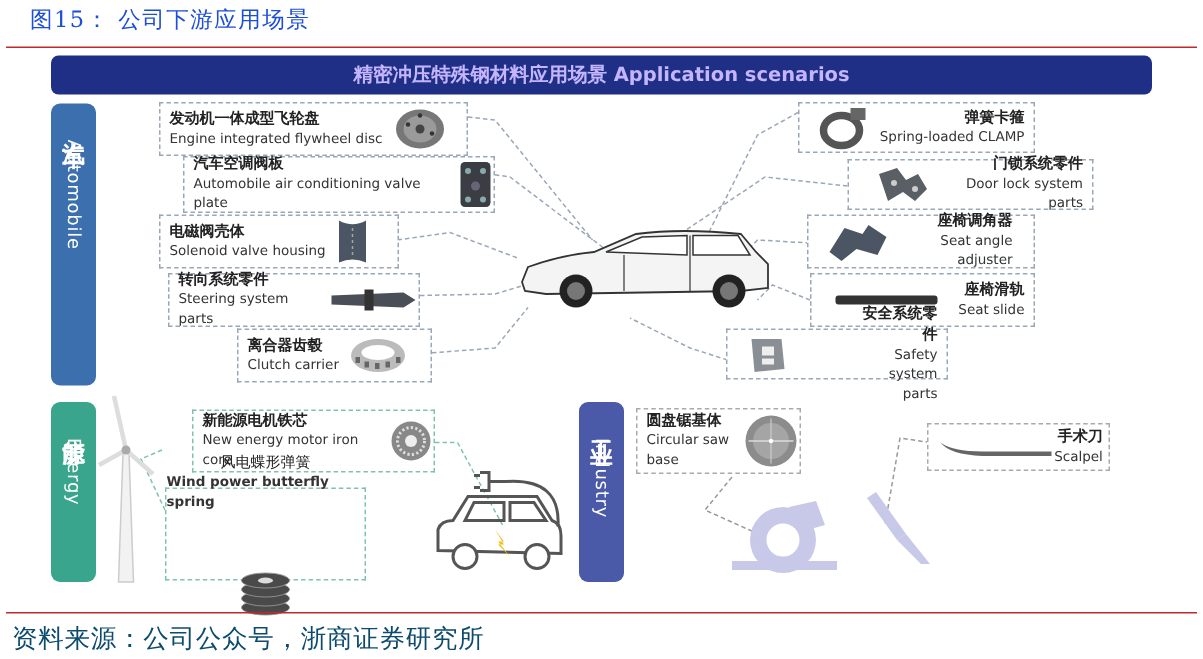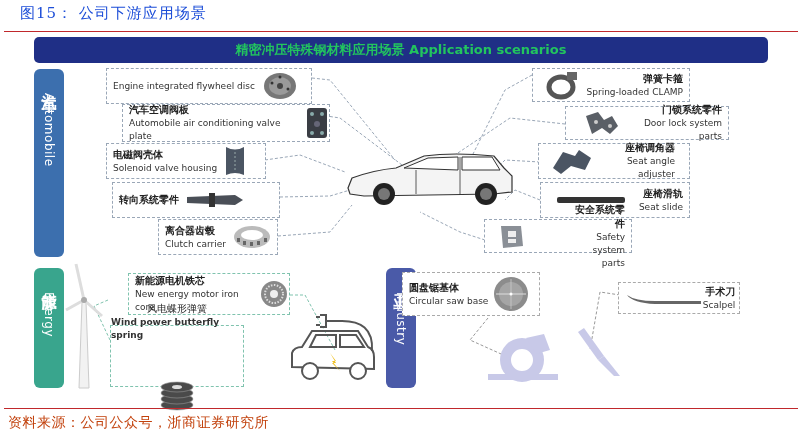--- a/index.html
+++ b/index.html
@@ -3,23 +3,23 @@
 <meta charset="utf-8">
 <style>
   * { box-sizing: border-box; margin: 0; padding: 0; }
   html, body { width: 802px; height: 439px; background: #ffffff; overflow: hidden; }
   body { position: relative; font-family: "DejaVu Sans", "Liberation Sans", sans-serif; color: #222; }
 
   .fig-title { position: absolute; left: 20px; top: 4px; font-family: "DejaVu Serif", "Liberation Serif", serif; font-size: 15px; color: #1d4ed8; letter-spacing: 1px; }
   .rule { position: absolute; left: 4px; right: 4px; height: 1px; background: #c0282c; }
   .rule.top { top: 31px; }
   .rule.bottom { top: 408px; }
-  .source { position: absolute; left: 8px; top: 414px; font-family: Liberation Serif, serif; font-size: 14px; color: #c2410c; letter-spacing: 0.5px; }
-
-  .banner { position: absolute; left: 34px; top: 37px; width: 734px; height: 26px; background: #1f2f86; border-radius: 5px; color: #22c55e; font-size: 13px; font-weight: bold; display: flex; align-items: center; justify-content: center; }
+  .source { position: absolute; left: 8px; top: 414px; font-family: Liberation Serif, serif; font-size: 17px; color: #0c4a6e; letter-spacing: 0.5px; }
+
+  .banner { position: absolute; left: 34px; top: 37px; width: 734px; height: 26px; background: #1f2f86; border-radius: 5px; color: #c4b5fd; font-size: 13px; font-weight: bold; display: flex; align-items: center; justify-content: center; }
 
   .cat { position: absolute; border-radius: 6px; color: #fff; display: flex; flex-direction: column; align-items: center; padding-top: 14px; }
   .cat .cn { font-size: 15px; font-weight: bold; line-height: 18px; letter-spacing: 1px; }
   .cat .en { writing-mode: vertical-rl; font-size: 12px; margin-top: 8px; letter-spacing: 0.5px; }
   .cat.auto { left: 34px; top: 69px; width: 30px; height: 188px; background: #3c6fae; }
   .cat.energy { left: 34px; top: 268px; width: 30px; height: 120px; background: #39a58d; }
   .cat.industry { left: 386px; top: 268px; width: 30px; height: 120px; background: #4a5aa8; }
   .cat .cn.stack { writing-mode: vertical-rl; }
 
   .box { position: absolute; border: 1.5px dashed #9aa7b7; background: #fff; display: flex; align-items: center; }
@@ -71,20 +71,21 @@
   <span class="cn stack">能源</span>
   <span class="en">Energy</span>
 </div>
 <div class="cat industry">
   <span class="cn stack">工业</span>
   <span class="en">Industry</span>
 </div>
 
 <div class="box" style="left:106px;top:68px;width:206px;height:36px;padding-left:6px;">
   <div class="txt">
+      <span class="cn">发动机一体成型飞轮盘</span>
       <span class="en">Engine integrated flywheel disc</span>
     </div>
   <svg class="part" width="34" height="30" style="margin-left:8px">
       <ellipse cx="17" cy="15" rx="16" ry="13" fill="#777"></ellipse>
       <ellipse cx="17" cy="15" rx="11" ry="9" fill="#9a9a9a"></ellipse>
       <circle cx="17" cy="15" r="3" fill="#444"></circle>
       <circle cx="9" cy="12" r="1.5" fill="#333"></circle>
       <circle cx="25" cy="18" r="1.5" fill="#333"></circle>
       <circle cx="17" cy="6" r="1.5" fill="#333"></circle>
     </svg>
@@ -109,27 +110,28 @@
       <span class="en">Solenoid valve housing</span>
     </div>
   <svg class="part" width="24" height="34" style="margin-left:6px">
       <path d="M3 3 Q12 8 21 3 L21 31 Q12 27 3 31 Z" fill="#4b5563"></path>
       <line x1="12" y1="8" x2="12" y2="28" stroke="#9aa" stroke-dasharray="2,2"></line>
     </svg>
 </div>
 <div class="box" style="left:112px;top:182px;width:168px;height:36px;padding-left:6px;">
   <div class="txt">
       <span class="cn">转向系统零件</span>
+      <span class="en">Steering system parts</span>
     </div>
   <svg class="part" width="60" height="20" style="margin-left:6px">
       <path d="M2 7 L50 5 L58 10 L50 15 L2 13 Z" fill="#4a4f57"></path>
       <rect x="24" y="3" width="6" height="14" fill="#333"></rect>
     </svg>
 </div>
-<div class="box" style="left:158px;top:219px;width:120px;height:36px;padding-left:6px;">
+<div class="box" style="left:158px;top:219px;width:130px;height:36px;padding-left:6px;">
   <div class="txt">
       <span class="cn">离合器齿毂</span>
       <span class="en">Clutch carrier</span>
     </div>
   <svg class="part" width="40" height="30" style="margin-left:6px">
       <ellipse cx="20" cy="15" rx="18" ry="11" fill="#bbb"></ellipse>
       <ellipse cx="20" cy="13" rx="11" ry="5" fill="#fff"></ellipse>
       <g fill="#666">
         <rect x="5" y="16" width="3" height="4"></rect>
         <rect x="11" y="19" width="3" height="4"></rect>
@@ -244,21 +246,21 @@
     <path d="M52 16 Q88 14 86 46"></path>
     <path d="M6 62 L6 48 Q8 42 16 42 L26 26 L72 26 L82 42 Q88 44 88 52 L88 64 Z"></path>
     <path d="M30 30 L50 30 L50 42 L24 42 Z"></path>
       <path d="M54 30 L70 30 L78 42 L54 42 Z"></path>
   </g>
   <circle cx="24" cy="66" r="8" fill="#fff" stroke="#555" stroke-width="2"></circle>
   <circle cx="72" cy="66" r="8" fill="#fff" stroke="#555" stroke-width="2"></circle>
   <path d="M44 48 L50 56 L46 56 L54 66 L46 58 L50 58 Z" fill="#f0c020"></path>
 </svg>
 
-<div class="box" style="left:402px;top:272px;width:138px;height:44px;padding-left:6px;border-color:#aaa;align-items:center;">
+<div class="box" style="left:424px;top:272px;width:110px;height:44px;padding-left:6px;border-color:#aaa;align-items:center;">
   <div class="txt">
       <span class="cn">圆盘锯基体</span>
       <span class="en">Circular saw base</span>
     </div>
   <svg class="part" width="38" height="38" style="margin-left:4px">
       <circle cx="19" cy="19" r="17" fill="#8c8c8c"></circle>
       <circle cx="19" cy="19" r="12" fill="#a5a5a5"></circle>
       <line x1="4" y1="19" x2="34" y2="19" stroke="#ddd" stroke-width="1"></line>
       <line x1="19" y1="4" x2="19" y2="34" stroke="#ccc" stroke-width="0.8"></line>
       <circle cx="19" cy="19" r="1.5" fill="#fff"></circle>

